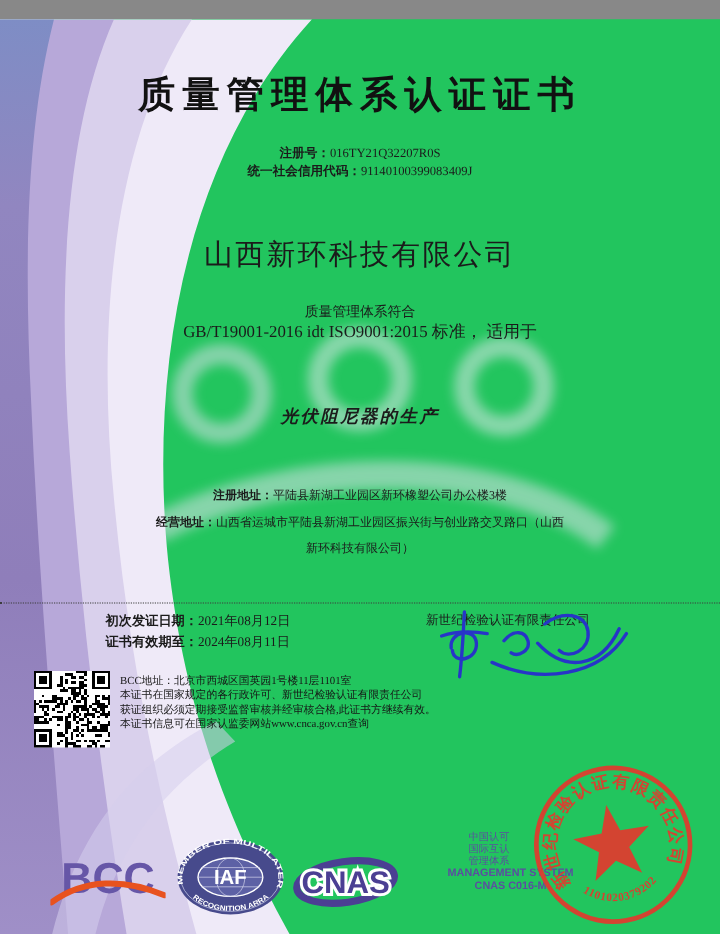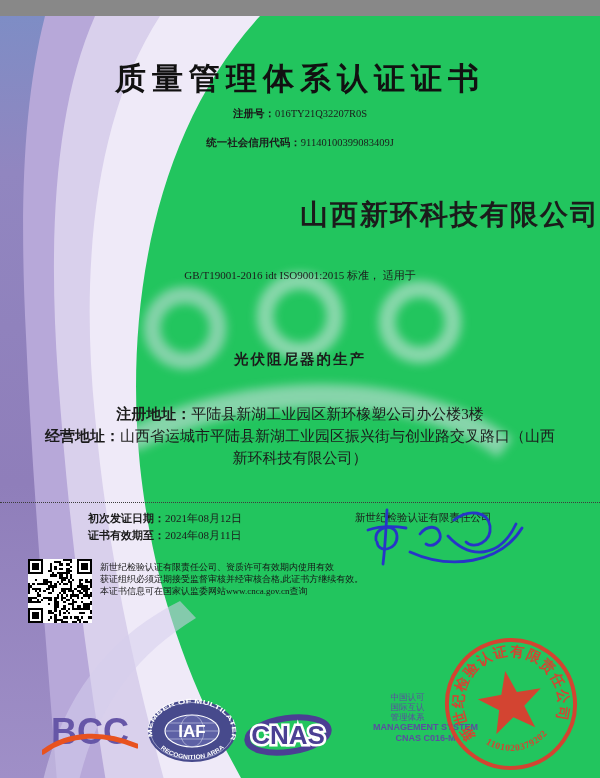--- a/index.html
+++ b/index.html
@@ -5,28 +5,28 @@
   html,body{margin:0;padding:0;background:#888;}
   .page{
     position:relative; width:600px; height:778px; margin:16px auto;
     background:#22c55e; overflow:hidden;
     font-family:"Liberation Serif", serif; color:#1b1b1b;
   }
   .bg{position:absolute;left:0;top:0;z-index:0;}
   .c{position:absolute;left:0;width:100%;text-align:center;z-index:2;}
   .b{font-weight:bold;}
   .title{top:42px;font-size:31px;font-weight:bold;letter-spacing:6px;color:#111;}
-  .regline{top:91px;font-size:10.5px;}
+  .regline{top:105px;font-size:10.5px;}
   .creditline{top:120px;font-size:10.5px;}
   .certify{top:150px;font-size:13px;letter-spacing:10px;}
-  .company{top:180px;font-size:28px;font-weight:bold;letter-spacing:2px;text-align:right;}
+  .company{top:180px;font-size:24px;font-weight:normal;letter-spacing:2px;}
   .sys1{top:236px;font-size:11.5px;}
-  .sys2{top:252px;font-size:11px;}
-  .scope{top:334px;font-size:14.5px;font-weight:bold;letter-spacing:2px;}
-  .addr{top:387px;font-size:15px;line-height:22px;}
+  .sys2{top:252px;font-size:14px;}
+  .scope{top:322px;font-size:14.5px;font-weight:bold;letter-spacing:2px;font-style:italic;}
+  .addr{top:387px;font-size:10px;line-height:22px;}
   .dotline{position:absolute;left:0;top:486px;width:600px;height:0;border-top:1.5px dotted #3c3c3c;z-index:2;}
   .dates{position:absolute;left:88px;top:494px;font-size:11px;line-height:17px;z-index:2;}
   .issuer{position:absolute;left:355px;top:493px;font-size:10.5px;line-height:17px;z-index:2;}
   .sig{position:absolute;left:350px;top:484px;z-index:3;}
   .qr{position:absolute;left:28px;top:543px;z-index:2;}
   .footnotes{position:absolute;left:100px;top:545px;width:340px;font-size:9px;line-height:12px;z-index:2;color:#151515;}
   .seal{position:absolute;left:426px;top:603px;z-index:4;}
   .logo-bcc{position:absolute;left:42px;top:690px;z-index:2;}
   .logo-iaf{position:absolute;left:146px;top:682px;z-index:2;}
   .logo-cnas{position:absolute;left:244px;top:692px;z-index:2;}
@@ -69,20 +69,21 @@
   <div class="c title">质量管理体系认证证书</div>
 
   <div class="c regline">
     <span class="b">注册号：</span><span>016TY21Q32207R0S</span>
   </div>
   <div class="c creditline">
     <span class="b">统一社会信用代码：</span><span>91140100399083409J</span>
   </div>
 
   <div class="c company">山西新环科技有限公司</div>
+  <div class="c sys1">质量管理体系符合</div>
   <div class="c sys2">GB/T19001-2016 idt ISO9001:2015 标准，  适用于</div>
   <div class="c scope">光伏阻尼器的生产</div>
 
   <div class="c addr">
     <div><span class="b">注册地址：</span><span>平陆县新湖工业园区新环橡塑公司办公楼3楼</span></div>
     <div><span class="b">经营地址：</span><span>山西省运城市平陆县新湖工业园区振兴街与创业路交叉路口（山西</span></div>
     <div>新环科技有限公司）</div>
   </div>
 
   <div class="dotline"></div>
@@ -393,21 +394,22 @@
           <rect x="20" y="28" width="1" height="1"></rect>
           <rect x="21" y="28" width="1" height="1"></rect>
           <rect x="23" y="28" width="1" height="1"></rect>
           <rect x="25" y="28" width="1" height="1"></rect>
           <rect x="26" y="28" width="1" height="1"></rect>
         </g>
     </g>
   </svg>
 
   <div class="footnotes">
-    <div>新世纪检验认证有限责任公司、资质许可有效期内使用有效</div>
+    <div>BCC地址：北京市西城区国英园1号楼11层1101室</div>
+    <div>本证书在国家规定的各行政许可、新世纪检验认证有限责任公司</div>
     <div>获证组织必须定期接受监督审核并经审核合格,此证书方继续有效。</div>
     <div>本证书信息可在国家认监委网站www.cnca.gov.cn查询</div>
   </div>
 
   <svg class="seal" width="170" height="170" viewBox="0 0 170 170">
     <g transform="rotate(-10 85 85)" opacity="0.92">
       <circle cx="85" cy="85" r="64" fill="none" stroke="#e23a2e" stroke-width="4"></circle>
       <path id="sealTop" d="M 45.7,112.5 A 48,48 0 1 1 124.3,112.5" fill="none"></path>
       <text font-size="14" fill="#e23a2e" font-weight="bold">
         <textPath href="#sealTop" startOffset="2" textLength="202" lengthAdjust="spacing">新世纪检验认证有限责任公司</textPath>

